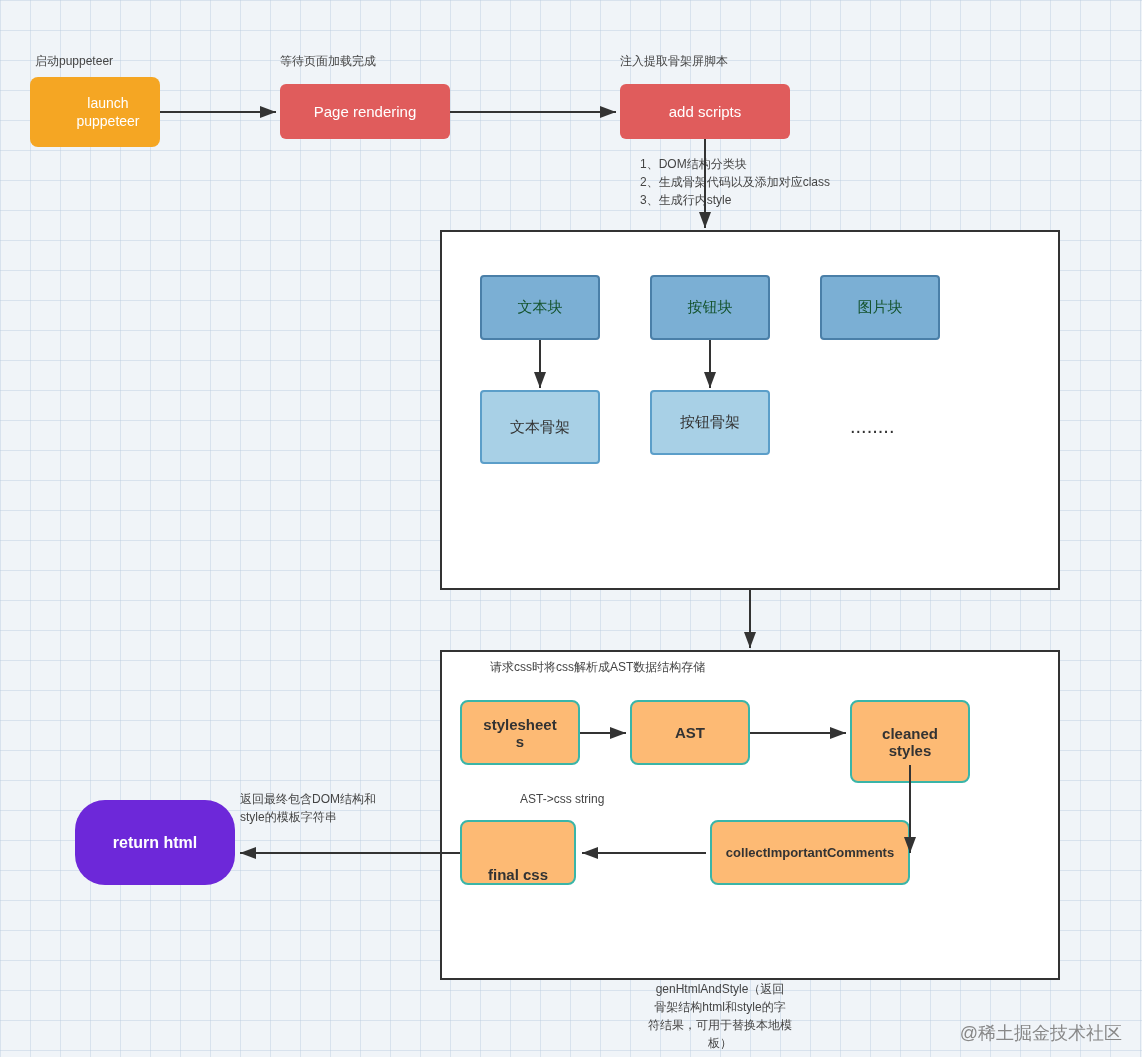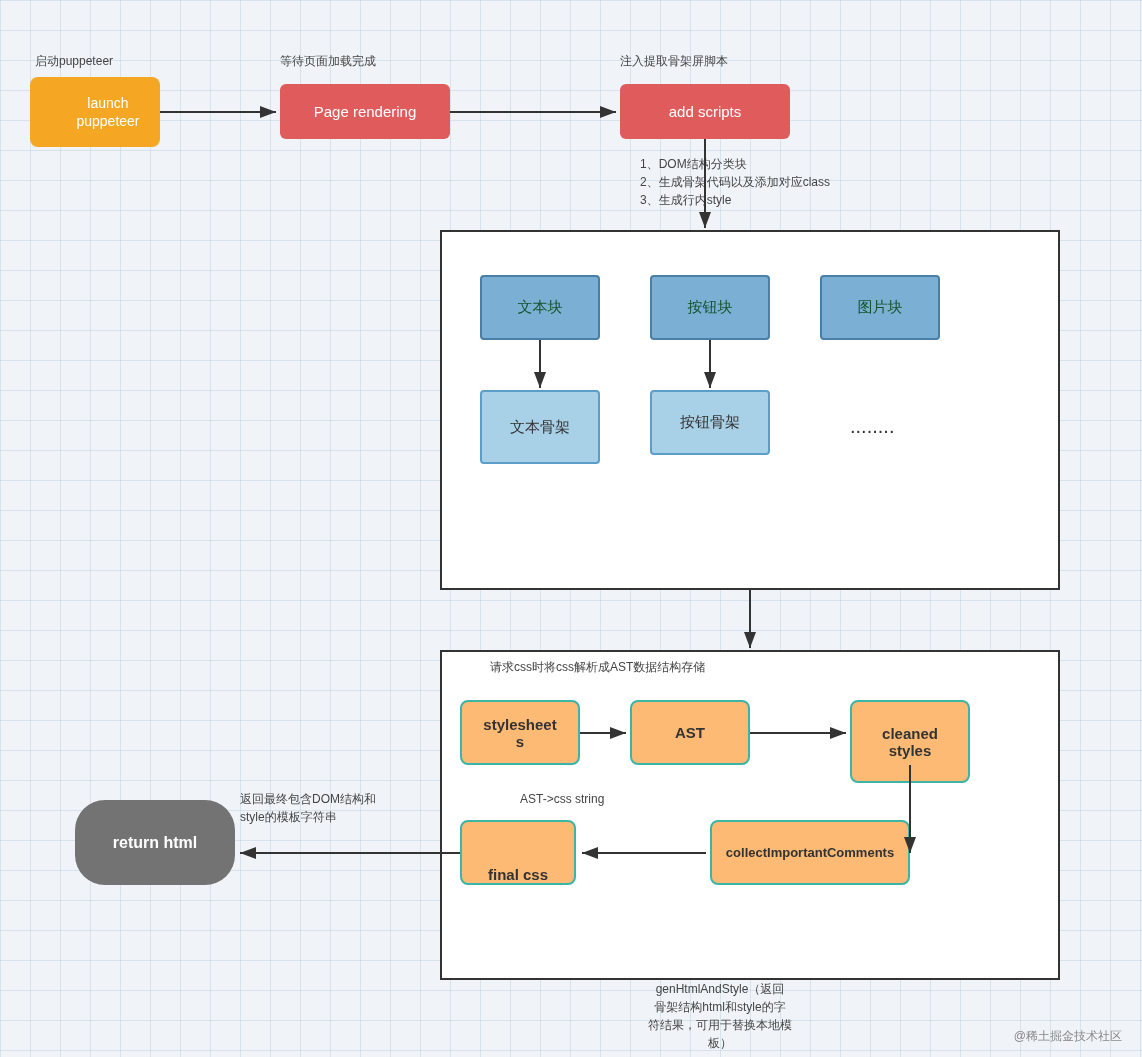--- a/index.html
+++ b/index.html
@@ -211,21 +211,21 @@
       position: absolute;
       width: 200px;
       height: 65px;
       left: 710px;
       top: 820px;
       align-items: center;
     }
 
     
     .node-return {
-      background: #737373;
+      background: #6d28d9;
       border-radius: 30px;
       color: #fff;
       width: 160px;
       height: 85px;
       left: 75px;
       top: 800px;
       font-size: 16px;
       font-weight: bold;
     }
 
@@ -244,21 +244,21 @@
       font-size: 12px;
       color: #444;
       line-height: 1.5;
     }
 
     
     .watermark {
       position: absolute;
       right: 20px;
       bottom: 12px;
-      font-size: 12px;
+      font-size: 18px;
       color: #888;
     }
   </style>
 </head>
 <body>
 
 <div class="grid-bg"></div>
 
 <div class="canvas">
 

